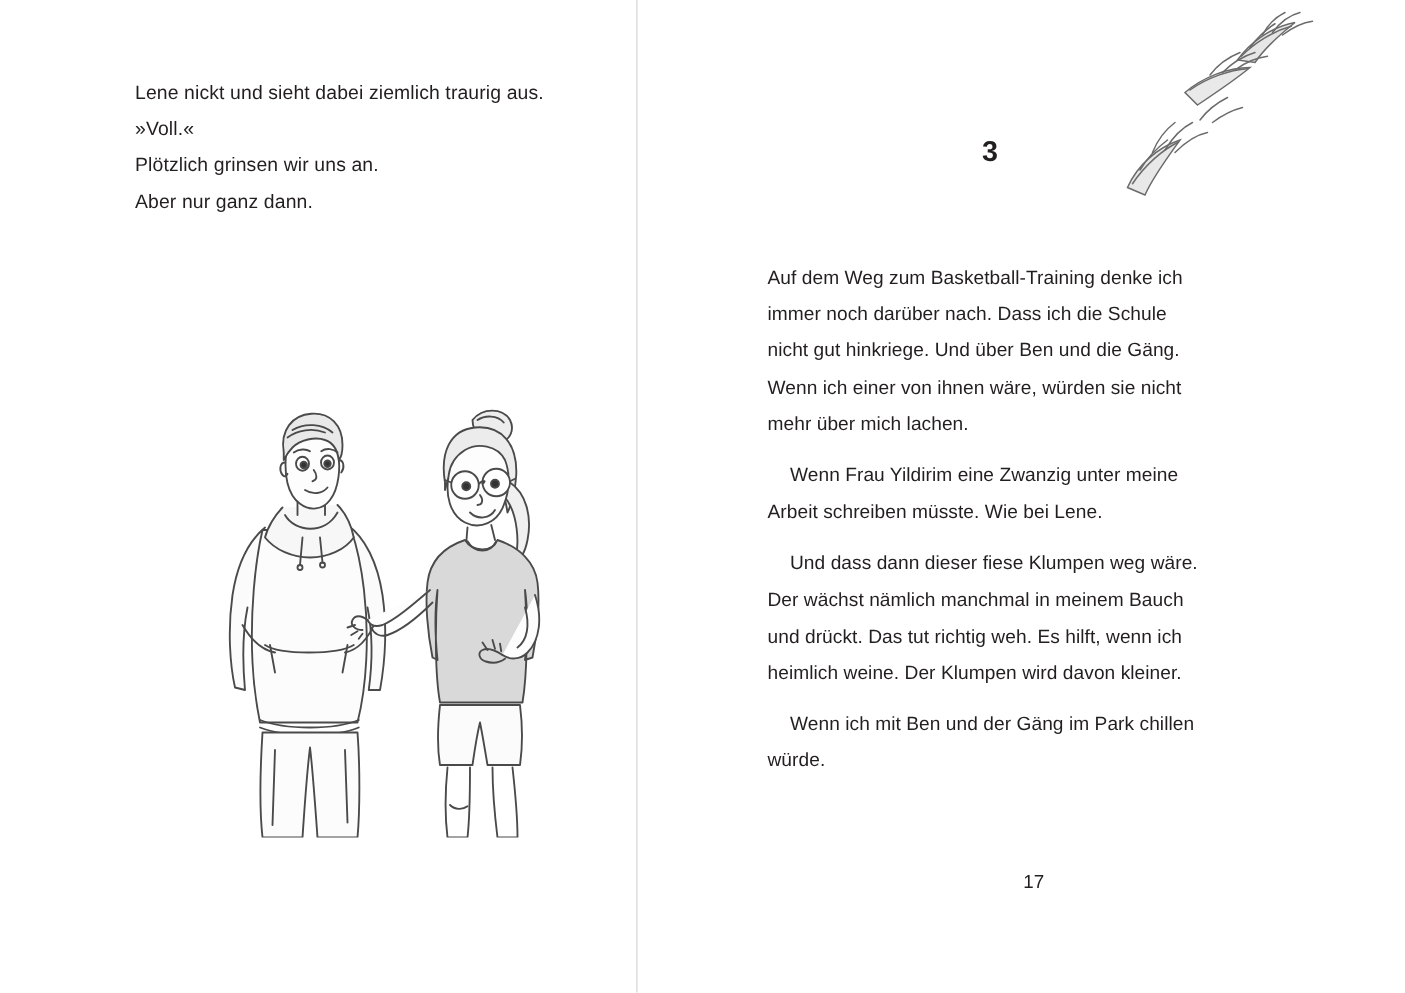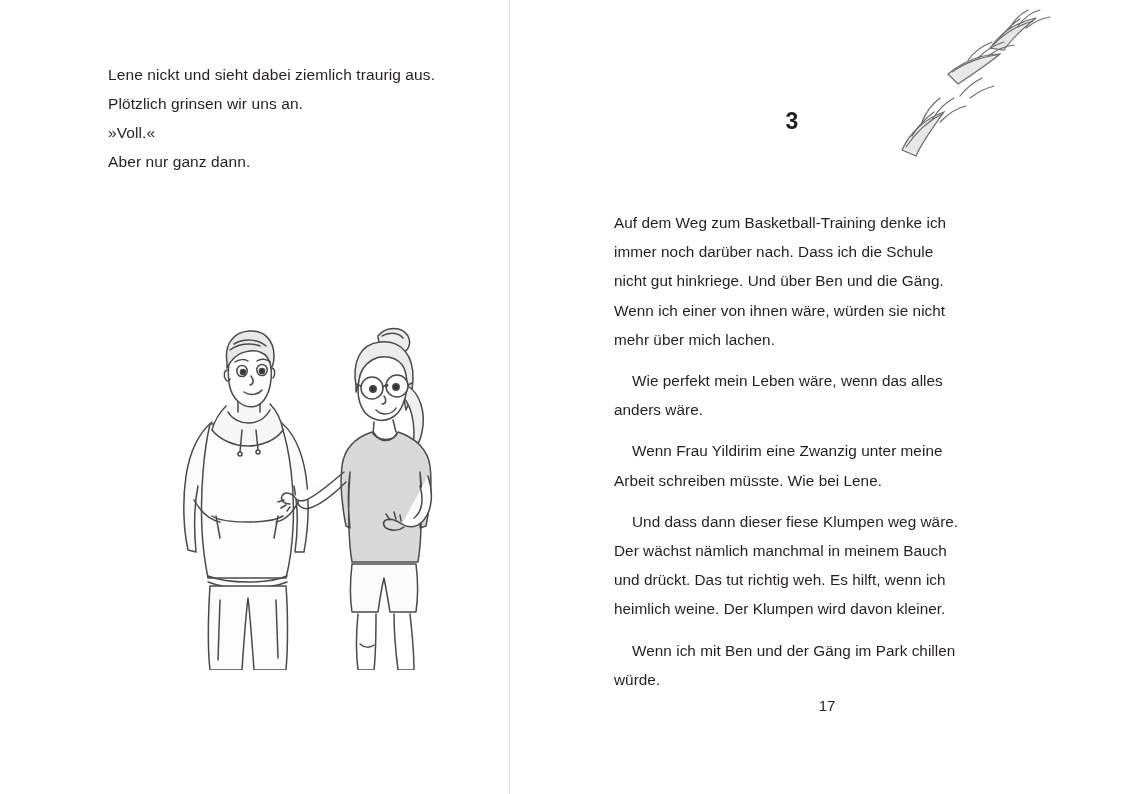--- a/index.html
+++ b/index.html
@@ -113,22 +113,22 @@
 </style>
 </head>
 <body>
 
 <div class="spread">
 
   <div class="page page-left">
 
     <div class="left-text">
       <div class="line">Lene nickt und sieht dabei ziemlich traurig aus.</div>
+      <div class="line">»Voll.«</div>
       <div class="line">Plötzlich grinsen wir uns an.</div>
-      <div class="line">»Voll.«</div>
       <div class="line">Aber nur ganz dann.</div>
     </div>
 
     <div class="illustration">
       <svg viewBox="0 0 350 370" xmlns="http://www.w3.org/2000/svg">
         <g fill="none" stroke="#4a4a4a" stroke-width="1.5" stroke-linecap="round" stroke-linejoin="round">
 
           <path d="M62 122 C50 132 40 150 36 176 C32 204 34 232 38 250 L46 252 C44 230 44 206 48 186" fill="#fbfbfb"></path>
           <path d="M128 120 C142 130 152 150 156 176 C160 204 158 230 154 252 L145 252 C148 230 148 206 144 186" fill="#fbfbfb"></path>
           <path d="M60 124 C54 150 50 190 52 230 C53 252 56 268 58 278 L136 278 C139 266 142 248 143 228 C145 190 140 150 131 124 Z" fill="#fcfcfc"></path>
@@ -246,21 +246,20 @@
           <path d="M120 88 C126 80 134 74 142 70"></path>
           <path d="M130 90 C138 84 146 80 154 78"></path>
         </g>
       </svg>
     </div>
 
     <div class="chapter-number">3</div>
 
     <div class="right-text">
       <p>Auf dem Weg zum Basketball-Training denke ich immer noch darüber nach. Dass ich die Schule nicht gut hinkriege. Und über Ben und die Gäng. Wenn ich einer von ihnen wäre, würden sie nicht mehr über mich lachen.</p>
-      <p class="indent">Wie perfekt mein Leben wäre, wenn das alles anders wäre.</p>
       <p class="indent">Wenn Frau Yildirim eine Zwanzig unter meine Arbeit schreiben müsste. Wie bei Lene.</p>
       <p class="indent">Und dass dann dieser fiese Klumpen weg wäre. Der wächst nämlich manchmal in meinem Bauch und drückt. Das tut richtig weh. Es hilft, wenn ich heimlich weine. Der Klumpen wird davon kleiner.</p>
       <p class="indent">Wenn ich mit Ben und der Gäng im Park chillen würde.</p>
     </div>
 
     <div class="folio">
       <span>17</span>
     </div>
   </div>
 

